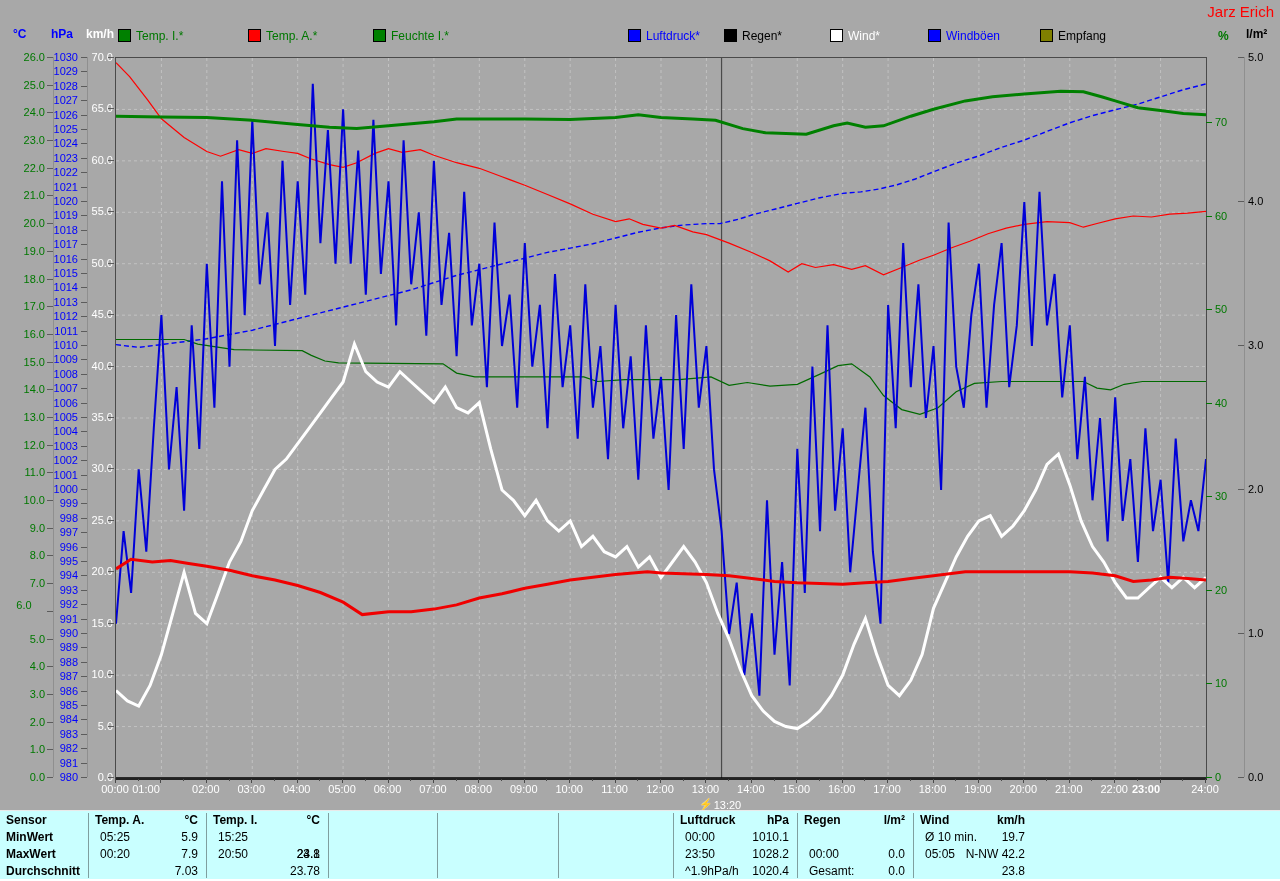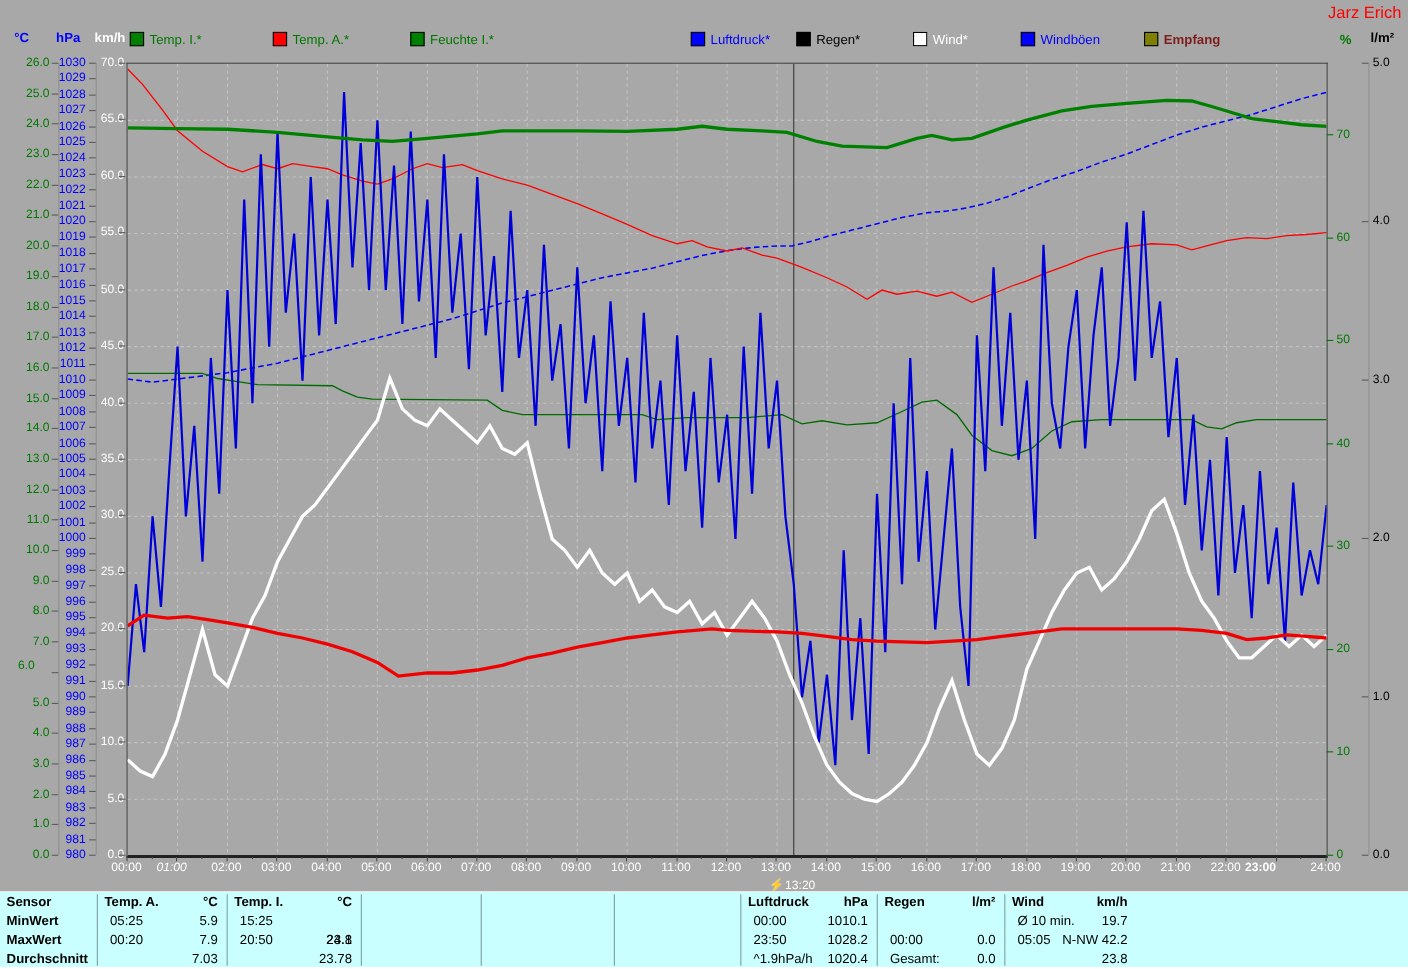--- a/index.html
+++ b/index.html
@@ -76,21 +76,21 @@
       <div class="legend-item" style="left: 830px;">
         <span class="sw" style="background: rgb(255, 255, 255);"></span>
         <span style="color: rgb(255, 255, 255);">Wind*</span>
       </div>
       <div class="legend-item" style="left: 928px;">
         <span class="sw" style="background: rgb(0, 0, 255);"></span>
         <span style="color: rgb(0, 0, 255);">Windböen</span>
       </div>
       <div class="legend-item" style="left: 1040px;">
         <span class="sw" style="background: rgb(128, 128, 0);"></span>
-        <span style="color: #7f1d1d; font-weight: bold;">Empfang</span>
+        <span style="color: #000000;">Empfang</span>
       </div>
     </div>
 
   <div class="plot">
     <svg id="plot-svg" width="1090" height="720">
         <line x1="0" y1="668.5714285714286" x2="1090" y2="668.5714285714286" stroke="#c2c2c2" stroke-width="1" stroke-dasharray="3 3"></line>
         <line x1="0" y1="617.1428571428572" x2="1090" y2="617.1428571428572" stroke="#c2c2c2" stroke-width="1" stroke-dasharray="3 3"></line>
         <line x1="0" y1="565.7142857142857" x2="1090" y2="565.7142857142857" stroke="#c2c2c2" stroke-width="1" stroke-dasharray="3 3"></line>
         <line x1="0" y1="514.2857142857143" x2="1090" y2="514.2857142857143" stroke="#c2c2c2" stroke-width="1" stroke-dasharray="3 3"></line>
         <line x1="0" y1="462.85714285714283" x2="1090" y2="462.85714285714283" stroke="#c2c2c2" stroke-width="1" stroke-dasharray="3 3"></line>
@@ -353,21 +353,21 @@
       <div class="tick" style="left: 1238px; top: 345px; width: 6px; background: rgb(92, 92, 92);"></div>
       <div class="ylab" style="left: 1248px; top: 195px; width: 30px; text-align: left; color: rgb(0, 0, 0);">4.0</div>
       <div class="tick" style="left: 1238px; top: 201px; width: 6px; background: rgb(92, 92, 92);"></div>
       <div class="ylab" style="left: 1248px; top: 51px; width: 30px; text-align: left; color: rgb(0, 0, 0);">5.0</div>
       <div class="tick" style="left: 1238px; top: 57px; width: 6px; background: rgb(92, 92, 92);"></div>
     </div>
   <div id="xaxis">
       <div class="xlab" style="left: 95px;">00:00</div>
       <div class="xtick" style="left: 115px; top: 779px; height: 4px;"></div>
       <div class="xtick" style="left: 137.708px; top: 779px; height: 2px;"></div>
-      <div class="xlab" style="left: 136px; font-style: italic;">01:00</div>
+      <div class="xlab" style="left: 126px;">01:00</div>
       <div class="xtick" style="left: 160.417px; top: 779px; height: 4px;"></div>
       <div class="xtick" style="left: 183.125px; top: 779px; height: 2px;"></div>
       <div class="xlab" style="left: 185.833px;">02:00</div>
       <div class="xtick" style="left: 205.833px; top: 779px; height: 4px;"></div>
       <div class="xtick" style="left: 228.542px; top: 779px; height: 2px;"></div>
       <div class="xlab" style="left: 231.25px;">03:00</div>
       <div class="xtick" style="left: 251.25px; top: 779px; height: 4px;"></div>
       <div class="xtick" style="left: 273.958px; top: 779px; height: 2px;"></div>
       <div class="xlab" style="left: 276.667px;">04:00</div>
       <div class="xtick" style="left: 296.667px; top: 779px; height: 4px;"></div>

